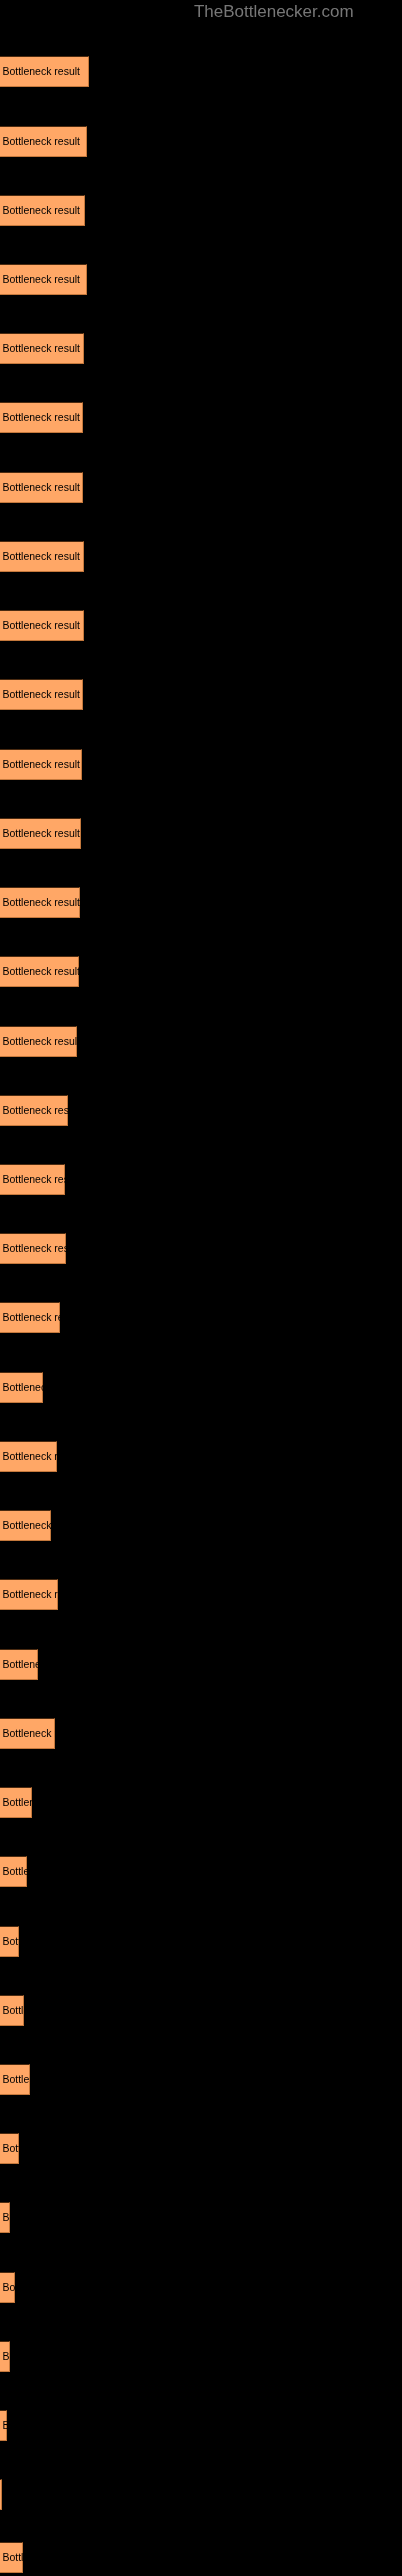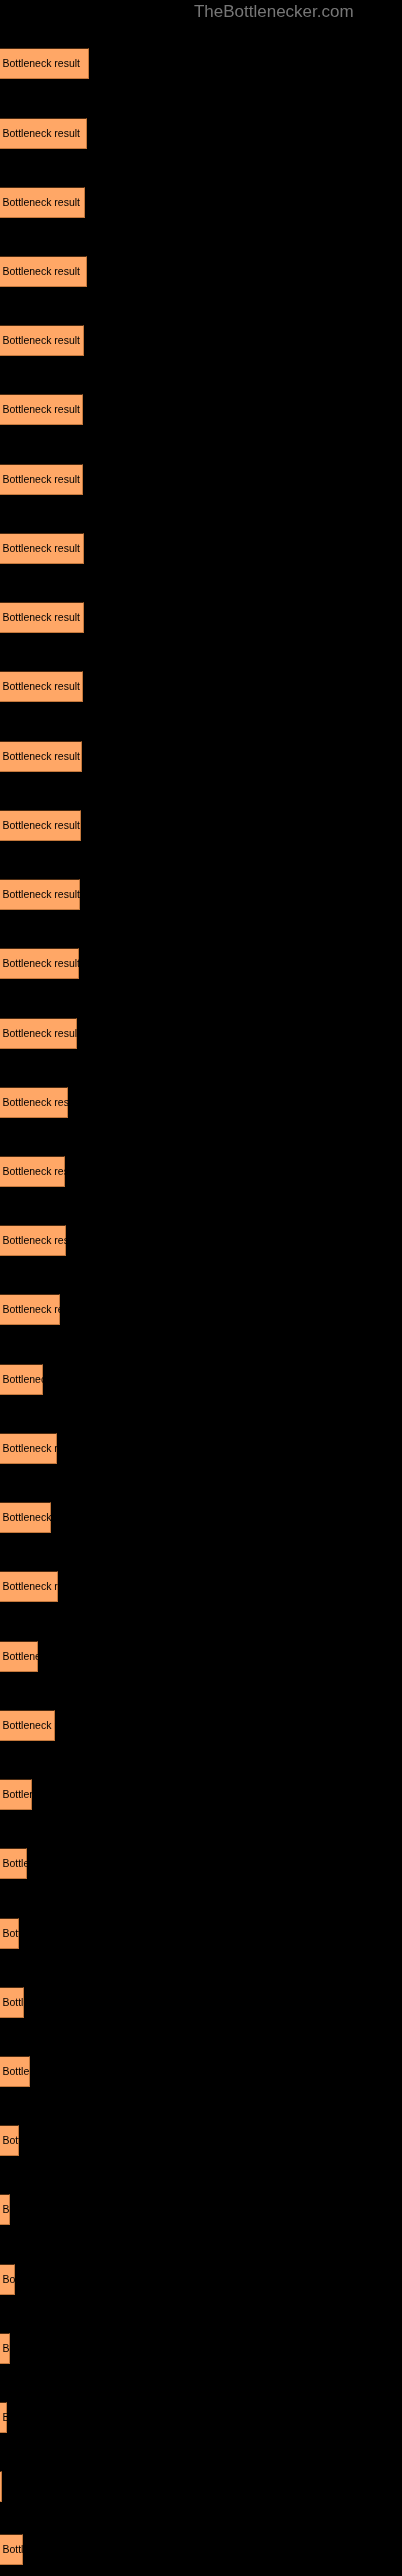--- a/index.html
+++ b/index.html
@@ -64,21 +64,21 @@
     line-height: 31px;
     font-size: 10.5px;
     color: #000000;
     white-space: nowrap;
     overflow: hidden;
     font-family: "Liberation Sans", sans-serif;
   }
   .bar-clip {
     position: absolute;
     left: 0;
-    top: 0;
+    top: 8px;
     height: 31px;
     overflow: hidden;
   }
 </style>
 </head>
 <body>
 
 <div id="chart-root">
 
   <div id="watermark">TheBottlenecker.com</div>

